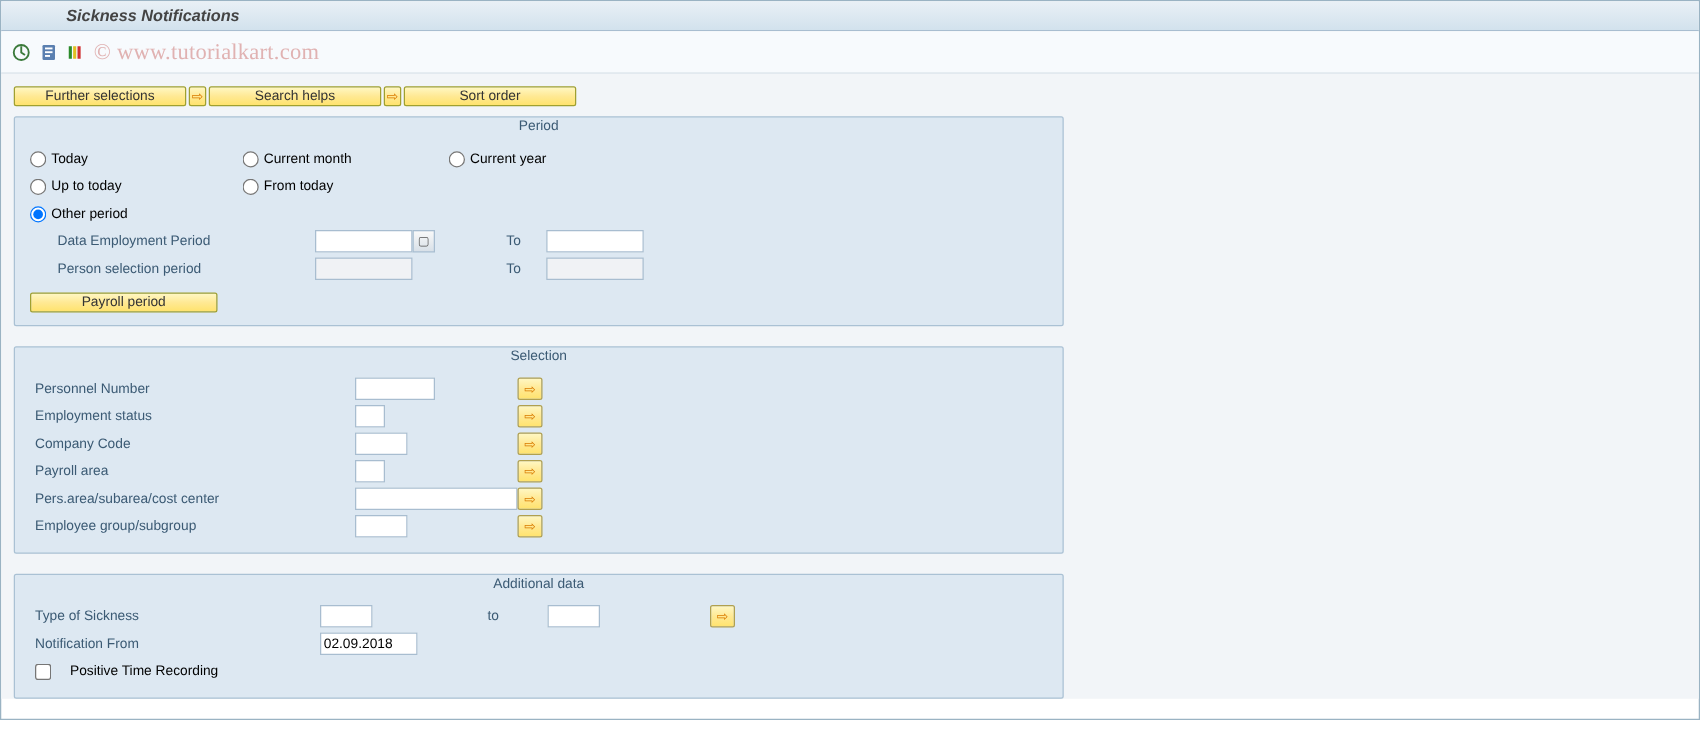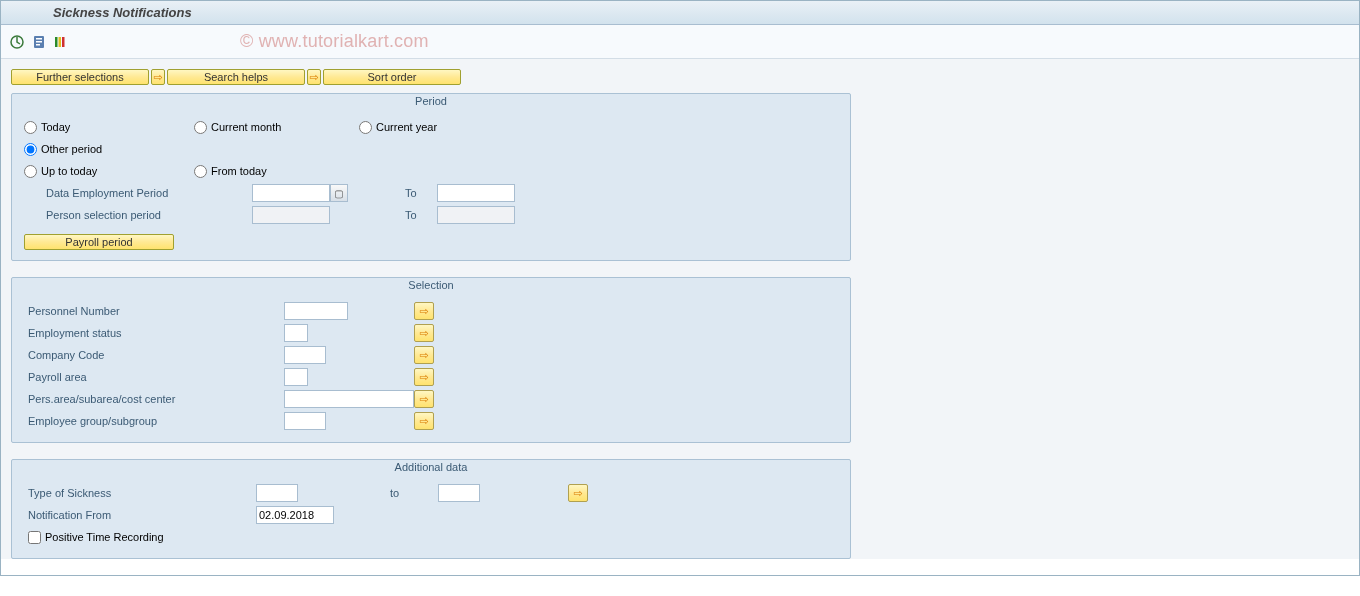--- a/index.html
+++ b/index.html
@@ -33,23 +33,22 @@
     background: #f7fafd;
     display: flex;
     align-items: center;
     gap: 6px;
     padding: 0 8px;
     border-bottom: 1px solid #d3dde6;
   }
   .app-toolbar svg { display:block;}
   .watermark {
     color: #e0b2b2;
-    font-family: Liberation Sans, sans-serif;
+    font-family: Liberation Serif, serif;
     font-size: 18px;
-    margin-left: 165px;
     letter-spacing: 0.2px;
   }
   .content {
     padding: 10px 10px 0 10px;
     background:#f2f5f8;
   }
   .btn-row {
     display: flex;
     gap: 2px;
     margin-bottom: 8px;
@@ -135,21 +134,21 @@
     margin-top:8px;
   }
   .opt-btn {
     width:20px;height:18px;
     background: linear-gradient(to bottom, #fff7c2 0%, #ffe994 50%, #ffe36e 100%);
     border: 1px solid #b0a050;
     border-radius:2px;
     display:inline-flex; align-items:center; justify-content:center;
     cursor:pointer;
   }
-  .chk-row { display:flex;align-items:center; gap:4px;}
+  .chk-row { display:flex;align-items:center; gap:15px;}
   input[type="checkbox"]{margin:0;}
   .after-input-gap { width: 90px; }
 </style>
 </head>
 <body>
 
 <div class="container">
 
   <div class="titlebar">
     <span>Sickness Notifications</span>
@@ -205,33 +204,33 @@
           <div class="col-b radio">
               <input type="radio" name="per" style="">
               <span>Current month</span>
             </div>
           <div class="col-c radio">
               <input type="radio" name="per" style="">
               <span>Current year</span>
             </div>
         </div>
         <div class="row">
+          <div class="col-a radio">
+              <input type="radio" name="per" style="">
+              <span>Up to today</span>
+            </div>
+          <div class="col-b radio">
+              <input type="radio" name="per" style="">
+              <span>From today</span>
+            </div>
+        </div>
+        <div class="row">
           <div class="radio">
               <input type="radio" name="per" checked="" style="">
               <span>Other period</span>
-            </div>
-        </div>
-        <div class="row">
-          <div class="col-a radio">
-              <input type="radio" name="per" style="">
-              <span>Up to today</span>
-            </div>
-          <div class="col-b radio">
-              <input type="radio" name="per" style="">
-              <span>From today</span>
             </div>
         </div>
         <div class="field-row">
           <div class="field-label">Data Employment Period</div>
           <div class="date-picker">
             <input class="text-input w80" style="">
             <span class="picker-btn">▢</span>
           </div>
           <div class="to-gap"></div>
           <div class="to-label">To</div>

